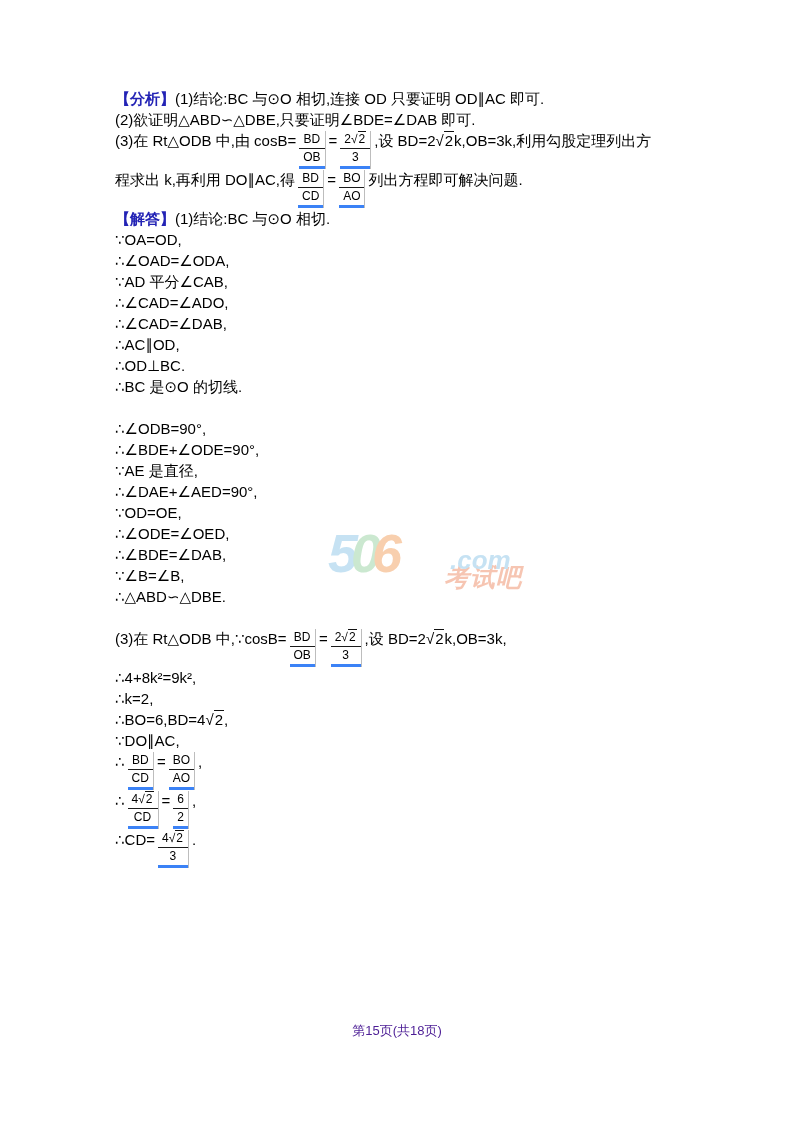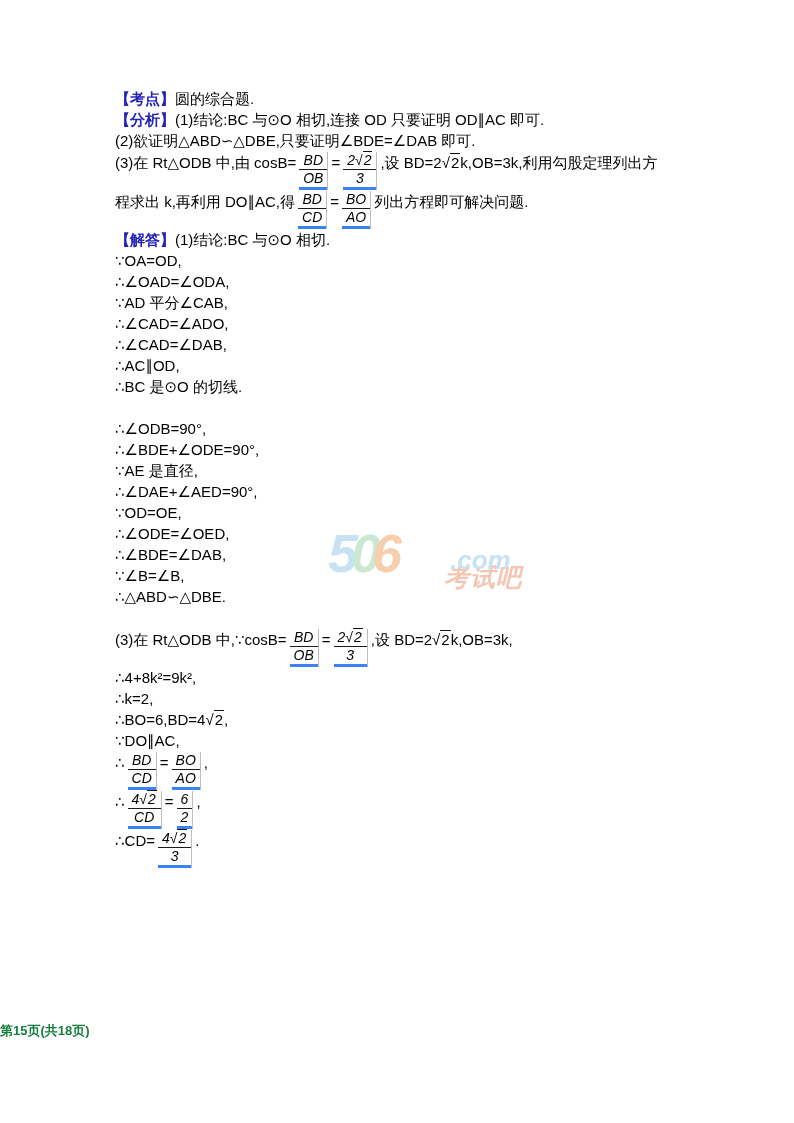--- a/index.html
+++ b/index.html
@@ -31,24 +31,23 @@
   
   .frac{
     display:inline-block;
     vertical-align:-15px;
     text-align:center;
     margin:1px 3px 0 3px;
     border-right:1px solid #bdbdbd;
   }
   .frac .num,.frac .den{
     display:block;
-    font-size:14px;
+    font-size:12px;
     line-height:17px;
     padding:0 4px;
-    font-style:italic;
   }
   .frac .num{border-bottom:1px solid #1a1a1a;}
   .frac .den{border-bottom:3px solid #3b82f6;}
   
   .sq{white-space:nowrap;}
   .sq .rad{border-top:1px solid #111;padding:0 1px;}
   
   .wm{
     position:absolute;
     left:328px;top:518px;
@@ -66,41 +65,41 @@
     position:absolute;left:116px;top:6px;
     font-size:25px;color:var(--wm-red);letter-spacing:1px;margin-top:43px;
   }
   .wm-com{
     position:absolute;left:122px;top:32px;
     font-size:26px;color:var(--wm-blue);
   }
   .footer{
     position:absolute;
     left:0;right:0;top:1020px;
+    text-align:center;
     font-size:13px;
-    color:#15803d;
-    font-weight:bold;
+    color:#4c1d95;
   }
 </style>
 </head>
 <body>
 
 <div id="doc">
-    <div class="line"><span class="label">【考点】</span><span>圆的综合题.</span></div>
     <div class="line"><span class="label">【分析】</span><span>(1)结论:BC 与⊙O 相切,连接 OD 只要证明 OD∥AC 即可.</span></div>
     <div class="line"><span>(2)欲证明△ABD∽△DBE,只要证明∠BDE=∠DAB 即可.</span></div>
     <div class="line"><span>(3)在 Rt△ODB 中,由 cosB=</span><span class="frac"><span class="num"><span>BD</span></span><span class="den"><span>OB</span></span></span><span>=</span><span class="frac"><span class="num"><span>2</span><span class="sq">√<span class="rad">2</span></span></span><span class="den"><span>3</span></span></span><span>,设 BD=2</span><span class="sq">√<span class="rad">2</span></span><span>k,OB=3k,利用勾股定理列出方</span></div>
     <div class="line"><span>程求出 k,再利用 DO∥AC,得</span><span class="frac"><span class="num"><span>BD</span></span><span class="den"><span>CD</span></span></span><span>=</span><span class="frac"><span class="num"><span>BO</span></span><span class="den"><span>AO</span></span></span><span>列出方程即可解决问题.</span></div>
     <div class="line"><span class="label">【解答】</span><span>(1)结论:BC 与⊙O 相切.</span></div>
     <div class="line"><span>∵OA=OD,</span></div>
     <div class="line"><span>∴∠OAD=∠ODA,</span></div>
     <div class="line"><span>∵AD 平分∠CAB,</span></div>
     <div class="line"><span>∴∠CAD=∠ADO,</span></div>
     <div class="line"><span>∴∠CAD=∠DAB,</span></div>
     <div class="line"><span>∴AC∥OD,</span></div>
+    <div class="line"><span>∴OD⊥BC.</span></div>
     <div class="line"><span>∴BC 是⊙O 的切线.</span></div>
     <div class="gap"></div>
     <div class="line"><span>∴∠ODB=90°,</span></div>
     <div class="line"><span>∴∠BDE+∠ODE=90°,</span></div>
     <div class="line"><span>∵AE 是直径,</span></div>
     <div class="line"><span>∴∠DAE+∠AED=90°,</span></div>
     <div class="line"><span>∵OD=OE,</span></div>
     <div class="line"><span>∴∠ODE=∠OED,</span></div>
     <div class="line"><span>∴∠BDE=∠DAB,</span></div>
     <div class="line"><span>∵∠B=∠B,</span></div>

